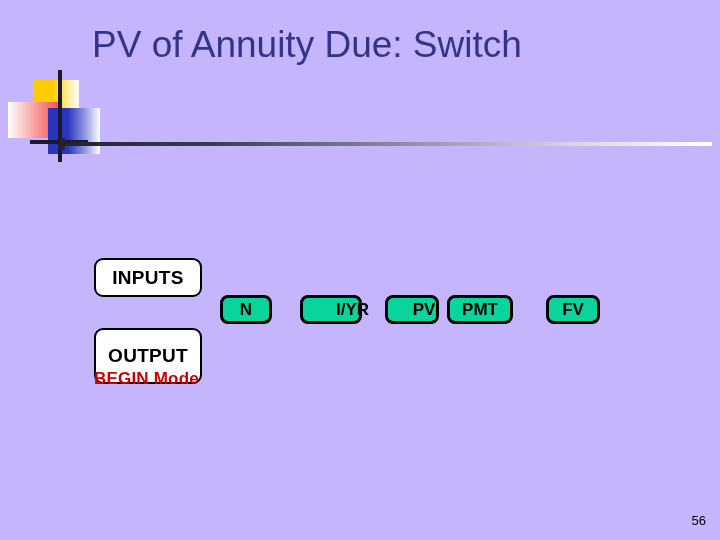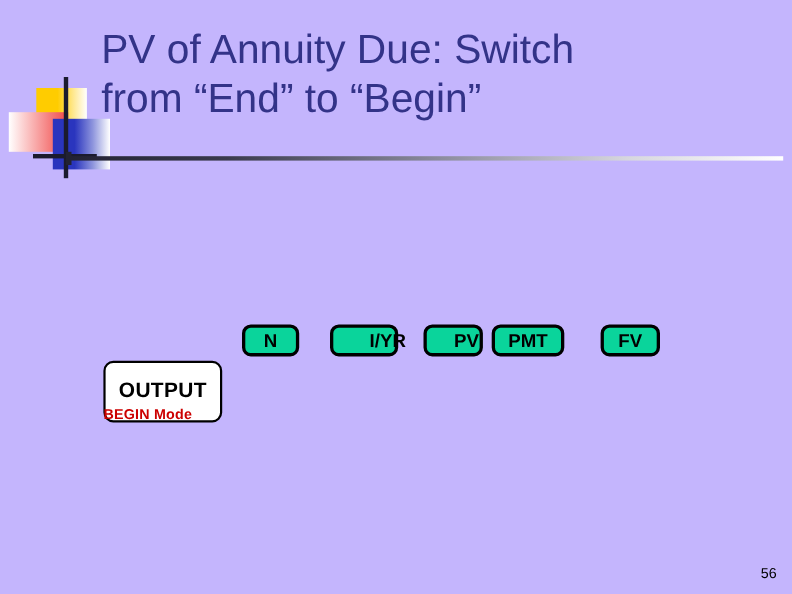--- a/index.html
+++ b/index.html
@@ -154,21 +154,21 @@
   .cell-iyr  { left: 300px; width: 62px; padding-left: 43px; }
   .cell-pv   { left: 385px; width: 54px; padding-left: 24px; }
   .cell-pmt  { left: 447px; width: 66px; }
   .cell-fv   { left: 546px; width: 54px; }
 
   .beginmode {
     position: absolute;
     left: 94px;
     top: 369px;
     color: #CC0000;
-    font-size: 13px;
+    font-size: 17px;
     font-weight: bold;
     letter-spacing: 0.2px;
   }
 
   
   .pagenum {
     position: absolute;
     right: 14px;
     bottom: 12px;
     color: #000000;
@@ -184,28 +184,28 @@
   <div class="logo">
     <div class="sq sq-yellow"></div>
     <div class="sq sq-red"></div>
     <div class="sq sq-blue"></div>
     <div class="line-v"></div>
     <div class="line-h"></div>
   </div>
 
   <div class="title">
     <div>PV of Annuity Due: Switch</div>
-    <div>from “End” to “Begin”</div>
   </div>
 
   <div class="rule-cap"></div>
   <div class="rule"></div>
 
   <div class="calc">
 
+    <div class="labelbox box-inputs">INPUTS</div>
 
     <div class="labelbox box-output">OUTPUT</div>
 
     <div class="cell cell-n">N</div>
 
     <div class="cell cell-iyr">I/YR</div>
 
     <div class="cell cell-pv">PV</div>
 
     <div class="cell cell-pmt">PMT</div>

